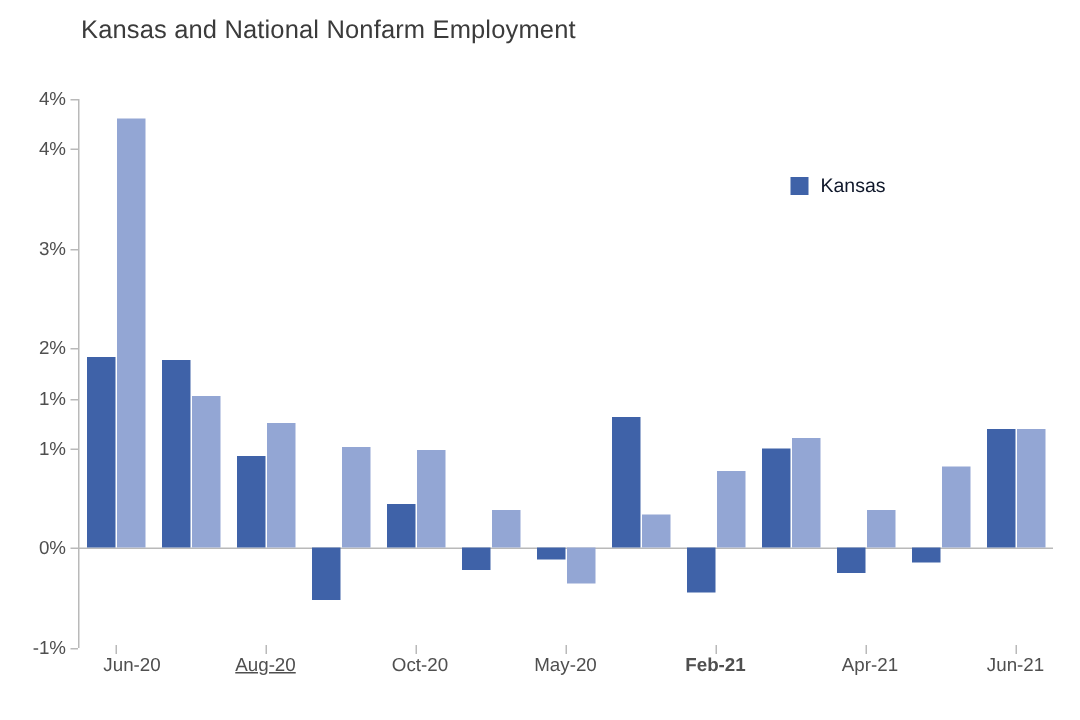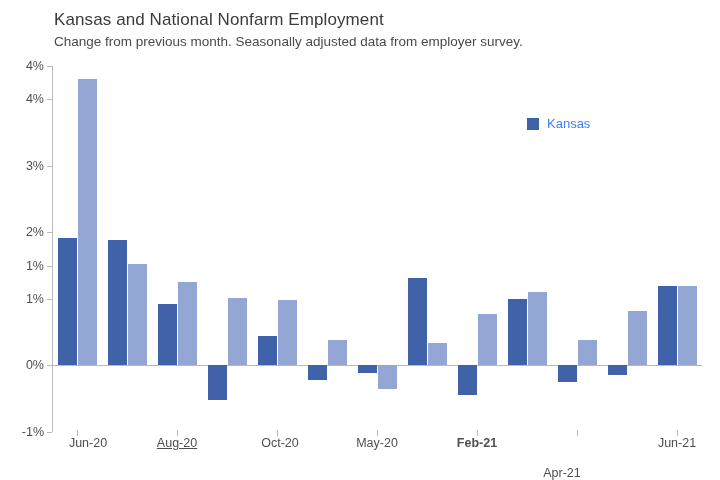--- a/index.html
+++ b/index.html
@@ -126,31 +126,30 @@
     align-items: center;
     margin-bottom: 9px;
   }
   .legend-swatch {
     width: 12px;
     height: 12px;
     margin-right: 8px;
   }
   .legend-label {
     font-size: 13px;
-    color: #3b82f6;
+    color: #0f172a;
     white-space: nowrap;
   }
 </style>
 </head>
 <body>
 
 <div id="chart-root">
 
   <div class="title">Kansas and National Nonfarm Employment</div>
-  <div class="subtitle">Change from previous month. Seasonally adjusted data from employer survey.</div>
 
   <div class="plot">
     <div class="axis-line-y"></div>
     <div id="yticks">
         <div class="tick" style="top: 0px;">4%</div>
         <div class="tick-mark" style="top: 0px;"></div>
         <div class="tick" style="top: 33.2727px;">4%</div>
         <div class="tick-mark" style="top: 33.2727px;"></div>
         <div class="tick" style="top: 99.8182px;">3%</div>
         <div class="tick-mark" style="top: 99.8182px;"></div>
@@ -200,21 +199,21 @@
       <div class="xlabel" style="left: 36px;">Jun-20</div>
       <div class="xtick" style="left: 25px;"></div>
       <div class="xlabel" style="left: 125px; text-decoration: underline;">Aug-20</div>
       <div class="xtick" style="left: 125px;"></div>
       <div class="xlabel" style="left: 228px;">Oct-20</div>
       <div class="xtick" style="left: 225px;"></div>
       <div class="xlabel" style="left: 325px;">May-20</div>
       <div class="xtick" style="left: 325px;"></div>
       <div class="xlabel" style="left: 425px; font-weight: bold;">Feb-21</div>
       <div class="xtick" style="left: 425px;"></div>
-      <div class="xlabel" style="left: 510px; margin-top: 30px;">Apr-21</div>
+      <div class="xlabel" style="left: 528px;">Apr-21</div>
       <div class="xtick" style="left: 525px;"></div>
       <div class="xlabel" style="left: 625px;">Jun-21</div>
       <div class="xtick" style="left: 625px;"></div>
     </div>
 
   <div class="legend">
     <div class="legend-row">
       <span class="legend-swatch" id="sw0" style="background: rgb(63, 98, 168);"></span>
       <span class="legend-label">Kansas</span>
     </div>

